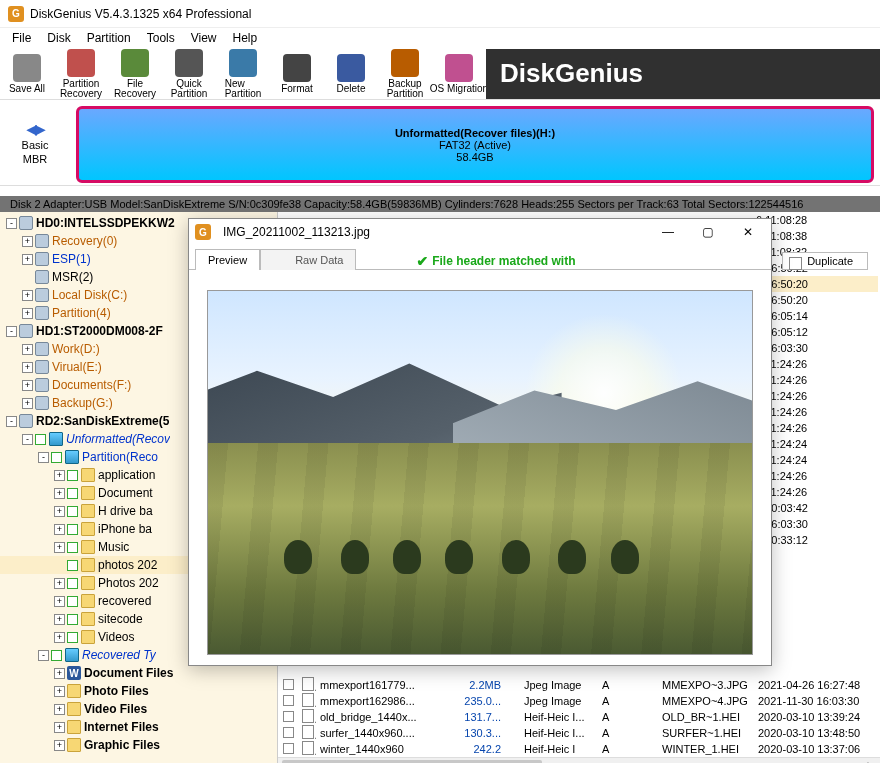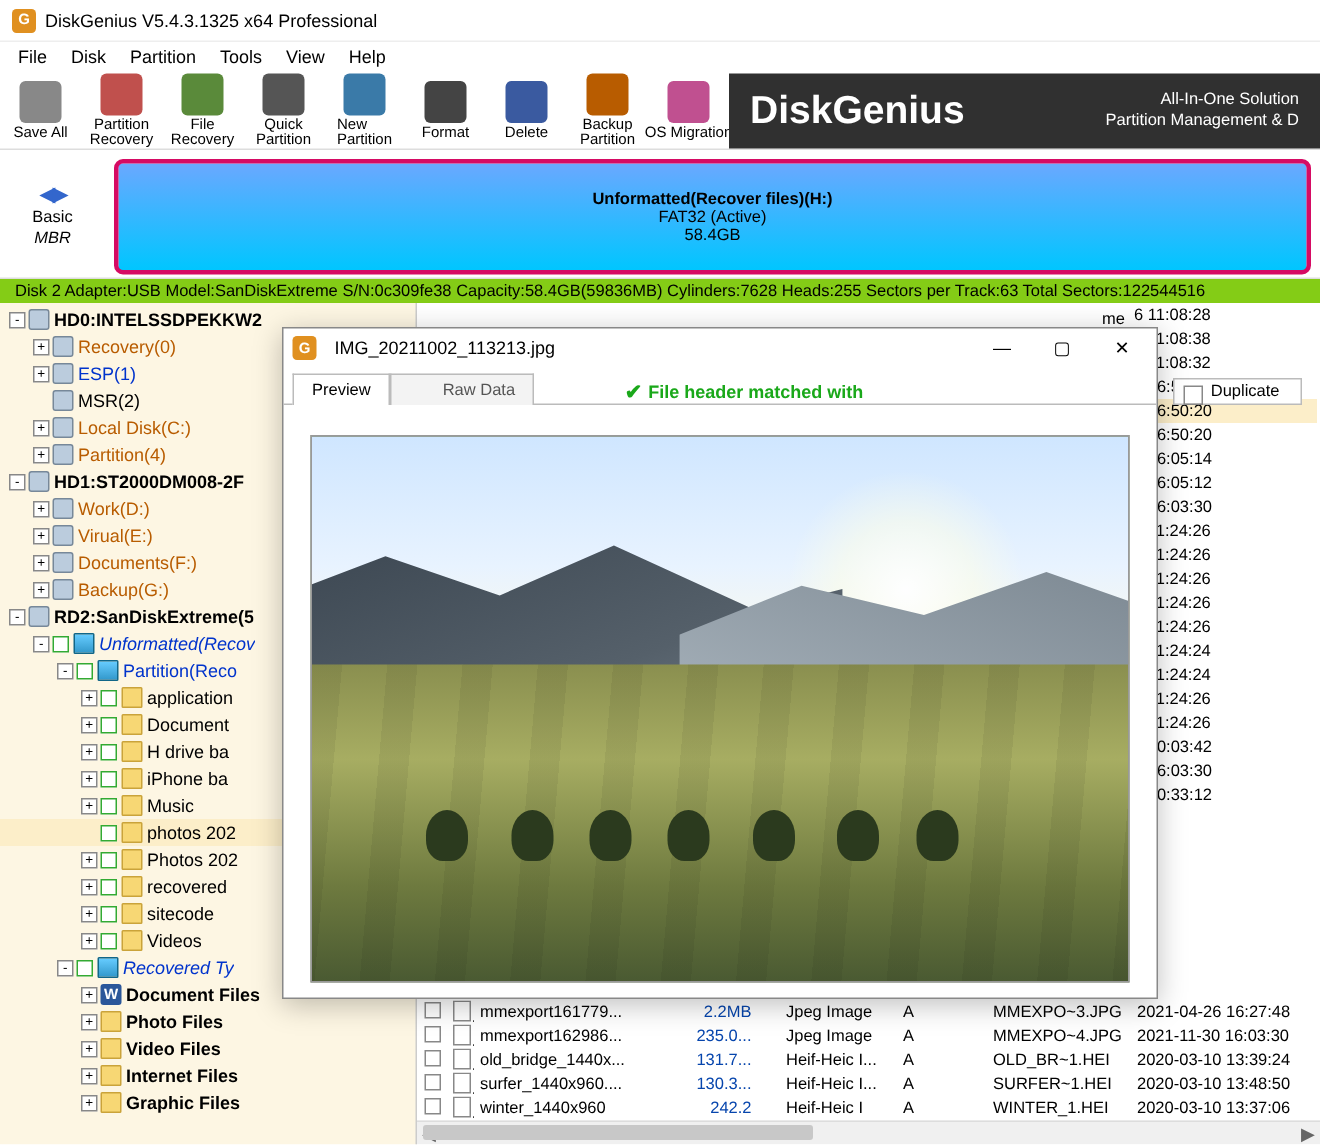--- a/index.html
+++ b/index.html
@@ -11,21 +11,21 @@
   .toolbar { height: 52px; display: flex; align-items: center; background: #fff; border-bottom: 1px solid #ddd; }
   .tbtn { width: 54px; height: 50px; display: flex; flex-direction: column; align-items: center; justify-content: center; gap: 2px; font-size: 10px; cursor: pointer; }
   .tbtn .ticon { width: 28px; height: 28px; border-radius: 4px; }
   .banner { flex: 1; height: 50px; background: linear-gradient(90deg, #303030 0, #303030 100%); color: #fff; display: flex; align-items: center; padding: 0 14px; font-weight: bold; font-size: 20px; white-space:nowrap; overflow:hidden;}
   .banner .sub { font-size: 11px; font-weight: normal; margin-left: auto; text-align:right; line-height:1.2;}
   .partbar { height: 86px; display: flex; border-bottom:1px solid #ddd; }
   .partbar .left { width: 70px; display: flex; flex-direction: column; align-items: center; justify-content: center; gap:2px; }
   .partbar .left .arrows { font-size:14px; color:#36c; letter-spacing:-2px;}
   .partblock { flex: 1; margin: 6px 6px 2px 6px; border: 3px solid #d60b64; border-radius: 6px; background: linear-gradient(#6aa8ff,#00c6ff); display:flex; flex-direction:column; align-items:center; justify-content:center; font-size:11px;}
   .partblock-wrap{flex:1;display:flex;flex-direction:column;}
-  .diskline { padding: 2px 10px; font-size: 11px; background:#84cc16;}
+  .diskline { padding: 2px 10px; font-size: 11px; background:#737373;margin-top:10px;}
   .main { display: flex; height: calc(763px - 28px - 20px - 52px - 86px - 16px); }
   .tree { width: 278px; background:#fdf6e3; border-right:1px solid #ccc; overflow:hidden; padding-top:2px;}
   .tree-row { display:flex; align-items:center; height:18px; white-space:nowrap; padding-right:4px;}
   .tree-row .exp { width:11px; height:11px; border:1px solid #888; display:inline-flex; align-items:center; justify-content:center; font-size:9px; line-height:1; margin-right:2px; background:#fff;}
   .tree-row .noexp{ width:13px; display:inline-block;}
   .tree-row .chk { width:11px; height:11px; border:1px solid #3a3; display:inline-block; margin-right:3px; background:#fff; position:relative;}
   .tree-row .dicon{width:14px;height:14px;margin-right:3px;display:inline-flex;align-items:center;justify-content:center;font-size:10px;}
   .tree-row .folder{background:#f7d774;border:1px solid #caa33a;border-radius:1px;}
   .tree-row .drive{background:#bcd;border:1px solid #789;border-radius:2px;}
   .tree-row .blue{background:linear-gradient(#6cf,#39c);border:1px solid #168;border-radius:1px;}
@@ -125,32 +125,28 @@
       <div class="ticon" style="background:#b85c00"></div>
       <div style="text-align:center;line-height:1;white-space:pre">Backup
 Partition</div>
     </div>
     <div class="tbtn">
       <div class="ticon" style="background:#c05090"></div>
       <div style="text-align:center;line-height:1;white-space:pre">OS Migration</div>
     </div>
     <div class="banner">
       <span style="font-size:26px">DiskGenius</span>
-      <div class="sub">
-        <div>All-In-One Solution</div>
-        <div>Partition Management &amp; D</div>
-      </div>
     </div>
   </div>
 
 <div class="partbar">
   <div class="left">
     <div class="arrows">◀▶</div>
     <div style="font-size:11px;">Basic</div>
-    <div style="font-size:11px;font-style:italic;">MBR</div>
+    <div style="font-size:11px;">MBR</div>
   </div>
   <div class="partblock-wrap" style="flex:1;display:flex;flex-direction:column;">
     <div class="partblock">
       <div style="font-weight:bold;">Unformatted(Recover files)(H:)</div>
       <div>FAT32 (Active)</div>
       <div>58.4GB</div>
     </div>
   </div>
 </div>
 <div class="diskline">Disk 2 Adapter:USB  Model:SanDiskExtreme  S/N:0c309fe38  Capacity:58.4GB(59836MB)  Cylinders:7628  Heads:255  Sectors per Track:63  Total Sectors:122544516</div>

